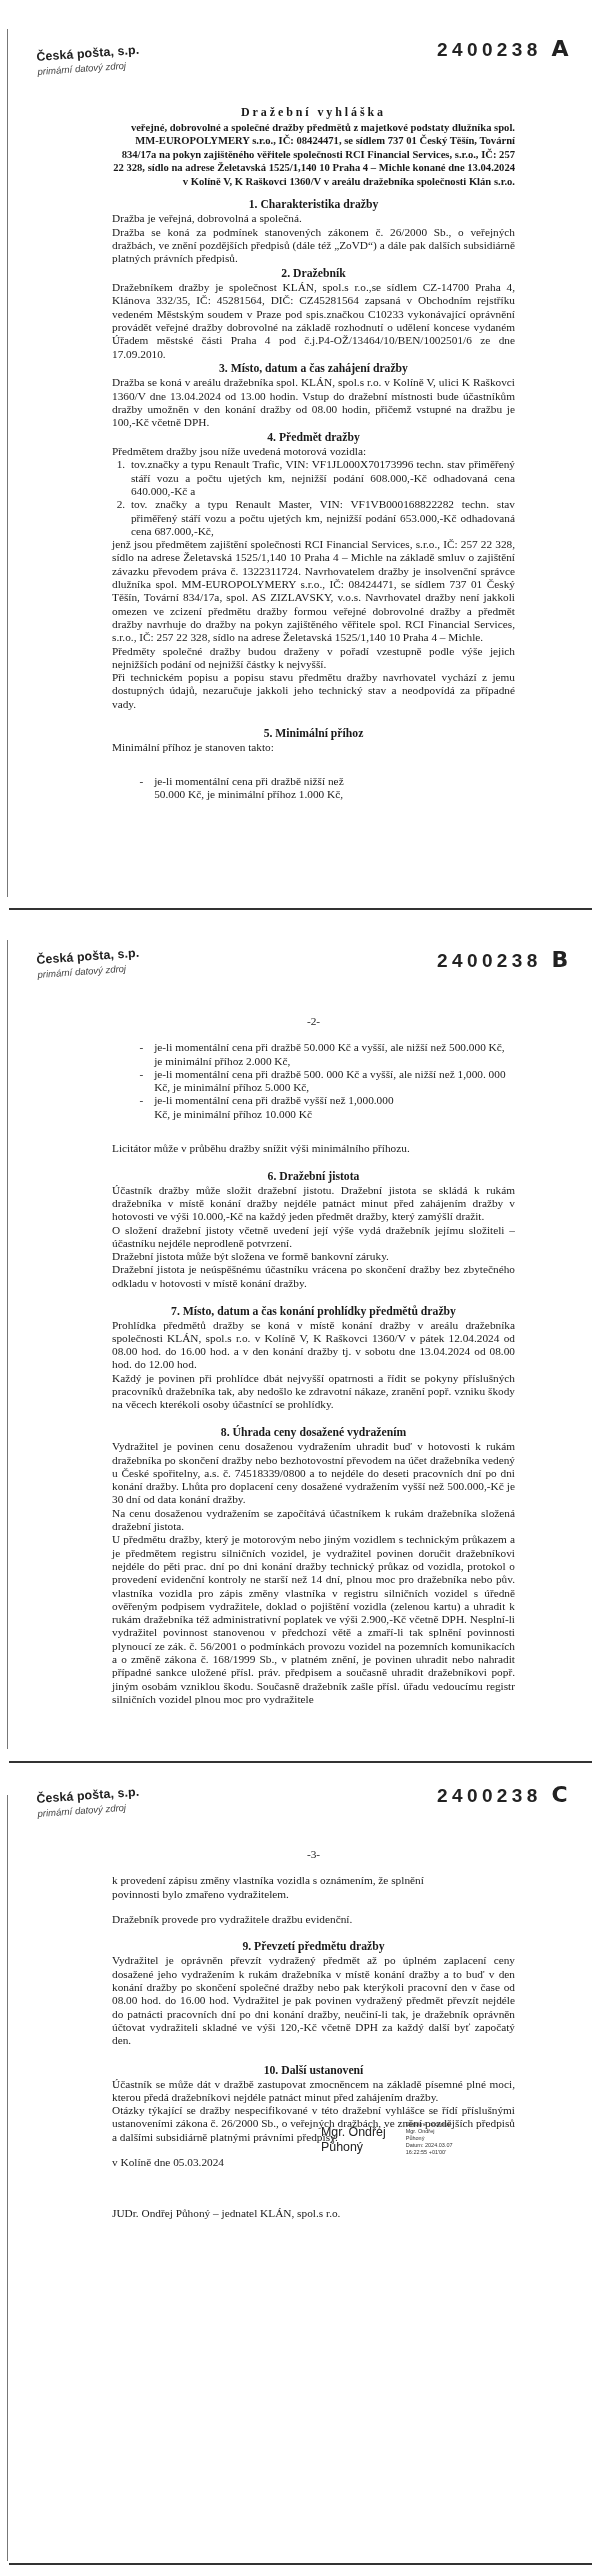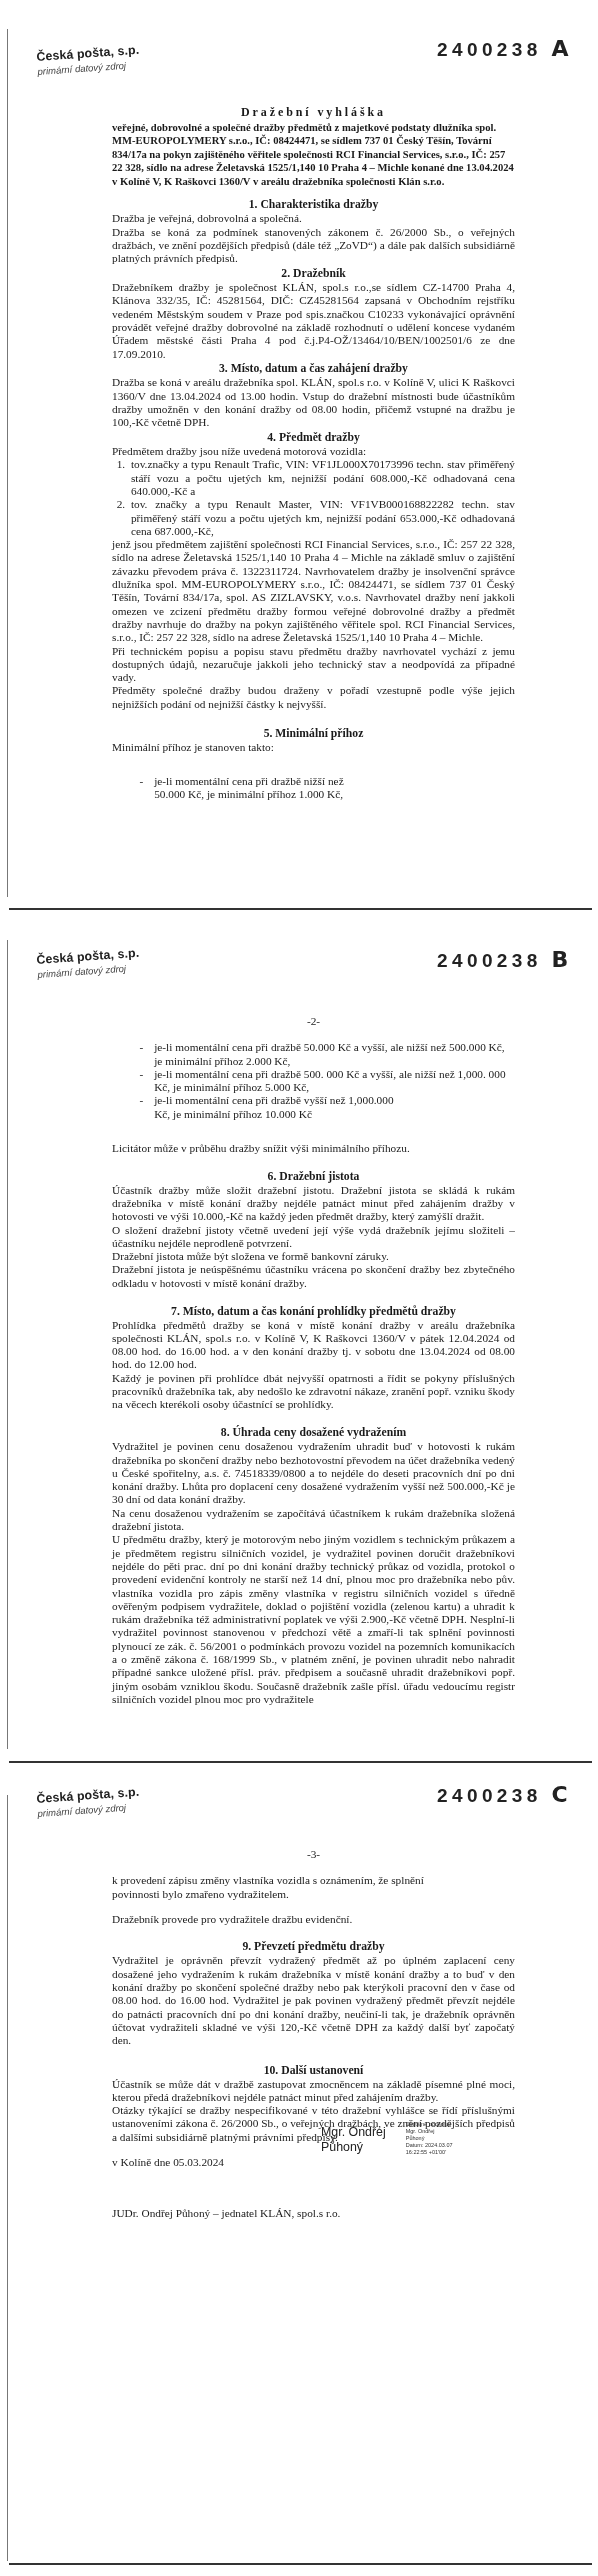--- a/index.html
+++ b/index.html
@@ -10,21 +10,21 @@
   .page-bottom-rule { position: absolute; left: 8.7px; width: 583px; height: 1.5px; background: #333; }
   .stamp { position: absolute; left: 36px; transform: rotate(-4deg); transform-origin: left top;
            font-family: "Liberation Sans", sans-serif; color: #222; }
   .stamp .s1 { font-size: 12.4px; font-weight: bold; letter-spacing: 0.1px; }
   .stamp .s2 { font-size: 9.5px; font-style: italic; color: #444; margin-top: 1.5px; }
   .ref { position: absolute; left: 437px; font-family: "Liberation Sans", sans-serif; font-weight: bold;
          font-size: 19px; letter-spacing: 4.4px; color: #222; }
   .ref .letter { font-family: "DejaVu Sans", sans-serif; font-size: 22px; letter-spacing: 0; }
   .content { position: absolute; left: 112px; width: 403px; font-size: 11.3px; line-height: 13.3px; }
   .title { text-align: center; font-weight: bold; font-size: 12px; letter-spacing: 2.9px; margin-bottom: 1.5px; }
-  .subtitle { text-align: left; font-weight: bold; font-size: 10.6px; line-height: 13.5px; }
+  .subtitle { text-align: right; font-weight: bold; font-size: 10.6px; line-height: 13.5px; }
   h2 { text-align: center; font-weight: bold; font-size: 11.7px; margin: 10.2px 0 0.7px 0; }
   h2.tight { margin-top: 1.5px; }
   p { margin: 0; text-align: justify; }
   ol.vehicles { margin: 0; padding-left: 16px; }
   ol.vehicles li { text-align: justify; padding-left: 2.9px; }
   ul.dash { list-style: none; margin: 9px; padding-left: 23px; }
   ul.dash li { position: relative; padding-left: 10.2px; }
   ul.dash li::before { content: "-"; position: absolute; left: -4.4px; }
   .pagenum { text-align: center; margin: 0 0 13px 0; }
   .gap { height: 11.7px; }
@@ -60,22 +60,22 @@
     <h2 class="tight">3.  Místo, datum a čas zahájení dražby</h2>
     <p>Dražba se koná v areálu dražebníka spol. KLÁN, spol.s r.o. v Kolíně V, ulici K Raškovci 1360/V dne 13.04.2024 od 13.00 hodin. Vstup do dražební místnosti bude účastníkům dražby umožněn v den konání dražby od 08.00 hodin, přičemž vstupné na dražbu je 100,-Kč včetně DPH.</p>
 
     <h2 class="tight">4.  Předmět dražby</h2>
     <p>Předmětem dražby jsou níže uvedená motorová vozidla:</p>
     <ol class="vehicles">
       <li>tov.značky a typu Renault Trafic, VIN: VF1JL000X70173996 techn. stav přiměřený stáří vozu a počtu ujetých km, nejnižší podání 608.000,-Kč odhadovaná cena 640.000,-Kč a</li>
       <li>tov. značky a typu Renault Master, VIN: VF1VB000168822282 techn. stav přiměřený stáří vozu a počtu ujetých km, nejnižší podání 653.000,-Kč odhadovaná cena 687.000,-Kč,</li>
     </ol>
     <p>jenž jsou předmětem zajištění společnosti RCI Financial Services, s.r.o., IČ: 257 22 328, sídlo na adrese Želetavská 1525/1,140 10 Praha 4 – Michle  na základě smluv o zajištění závazku převodem práva č. 1322311724. Navrhovatelem dražby je insolvenční správce dlužníka spol. MM-EUROPOLYMERY s.r.o., IČ: 08424471, se sídlem 737 01 Český Těšín, Tovární 834/17a, spol. AS ZIZLAVSKY, v.o.s. Navrhovatel dražby není jakkoli omezen ve zcizení předmětu dražby formou veřejné dobrovolné dražby a předmět dražby navrhuje do dražby na pokyn zajištěného věřitele spol. RCI Financial Services, s.r.o., IČ: 257 22 328, sídlo na adrese Želetavská 1525/1,140 10 Praha 4 – Michle.</p>
+    <p>Předměty společné dražby budou draženy v pořadí vzestupně podle výše jejich nejnižších podání od nejnižší částky k nejvyšší.</p>
     <p>Při technickém popisu a popisu stavu předmětu dražby navrhovatel vychází z jemu dostupných údajů, nezaručuje jakkoli jeho technický stav a neodpovídá za případné vady.</p>
-    <p>Předměty společné dražby budou draženy v pořadí vzestupně podle výše jejich nejnižších podání od nejnižší částky k nejvyšší.</p>
 
     <h2 style="margin-top:16px;">5.  Minimální příhoz</h2>
     <p>Minimální příhoz je stanoven takto:</p>
     <div class="gap"></div>
     <ul class="dash">
       <li style="width:219px;">je-li momentální cena při dražbě nižší než 50.000 Kč, je minimální příhoz 1.000 Kč,</li>
     </ul>
   </div>
   <div class="page-bottom-rule" style="top:908px;"></div>
 </div>

